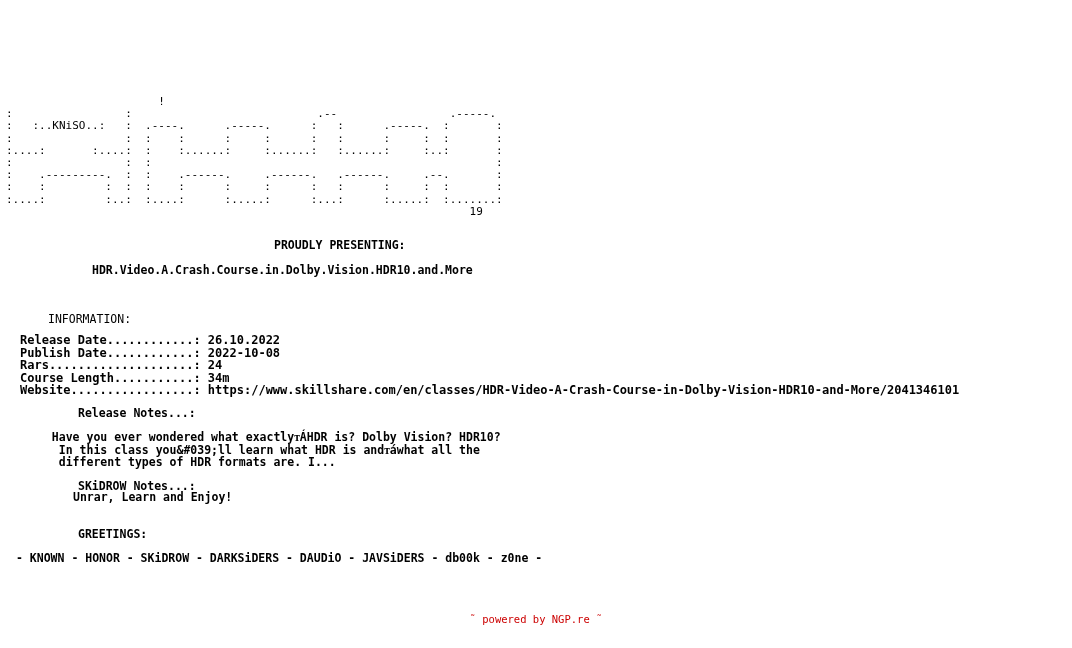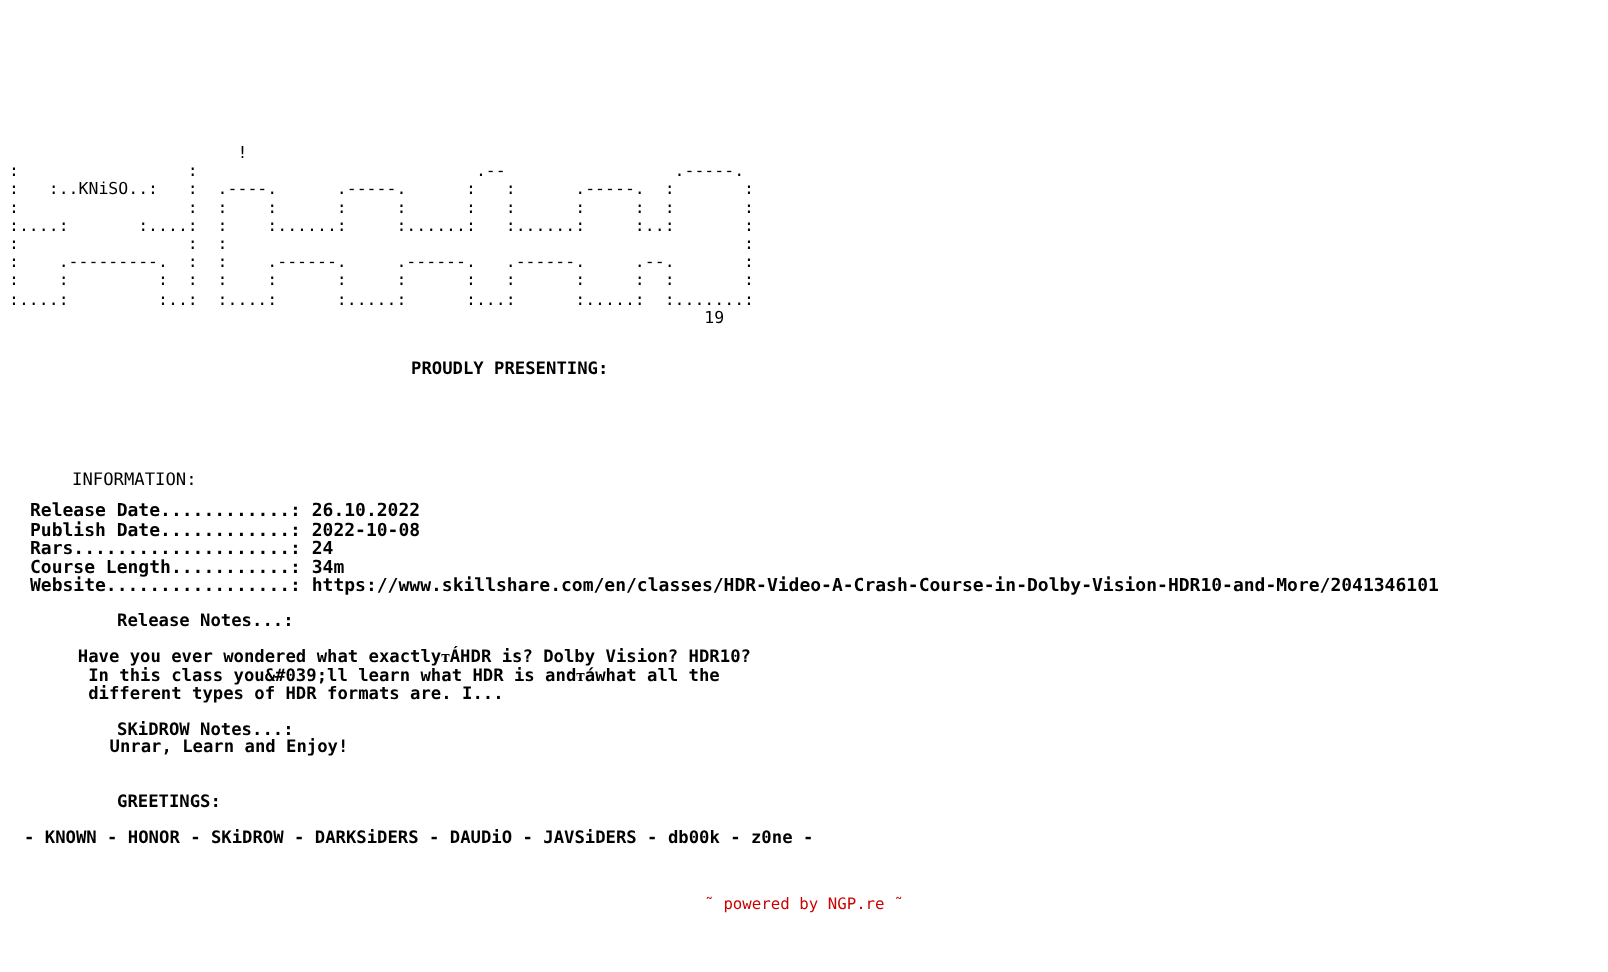--- a/index.html
+++ b/index.html
@@ -128,40 +128,42 @@
     font-size: 10.5px;
     line-height: 15px;
   }
   .footer a {
     color: #cc0000;
     text-decoration: none;
   }
   .footer-line-1, .footer-line-2 {
     display: block;
     white-space: pre;
+    margin-top: 16px;
   }
 </style>
 </head>
 <body>
 
 <div class="page">
 
   <pre class="ascii-logo">                       !
 :                 :                            .--                 .-----.
 :   :..KNiSO..:   :  .----.      .-----.      :   :      .-----.  :       :
 :                 :  :    :      :     :      :   :      :     :  :       :
 :....:       :....:  :    :......:     :......:   :......:     :..:       :
 :                 :  :                                                    :
 :    .---------.  :  :    .------.     .------.   .------.     .--.       :
 :    :         :  :  :    :      :     :      :   :      :     :  :       :
 :....:         :..:  :....:      :.....:      :...:      :.....:  :.......:
                                                                       19</pre>
 
   <div class="presenting">PROUDLY PRESENTING:</div>
 
+  <div class="release-title">HDR.Video.A.Crash.Course.in.Dolby.Vision.HDR10.and.More</div>
 
   <div class="info-heading">INFORMATION:</div>
 
   <pre class="info-block">Release Date............: 26.10.2022
 Publish Date............: 2022-10-08
 Rars....................: 24
 Course Length...........: 34m
 Website.................: https://www.skillshare.com/en/classes/HDR-Video-A-Crash-Course-in-Dolby-Vision-HDR10-and-More/2041346101</pre>
 
   <div class="notes-heading">Release Notes...:</div>

